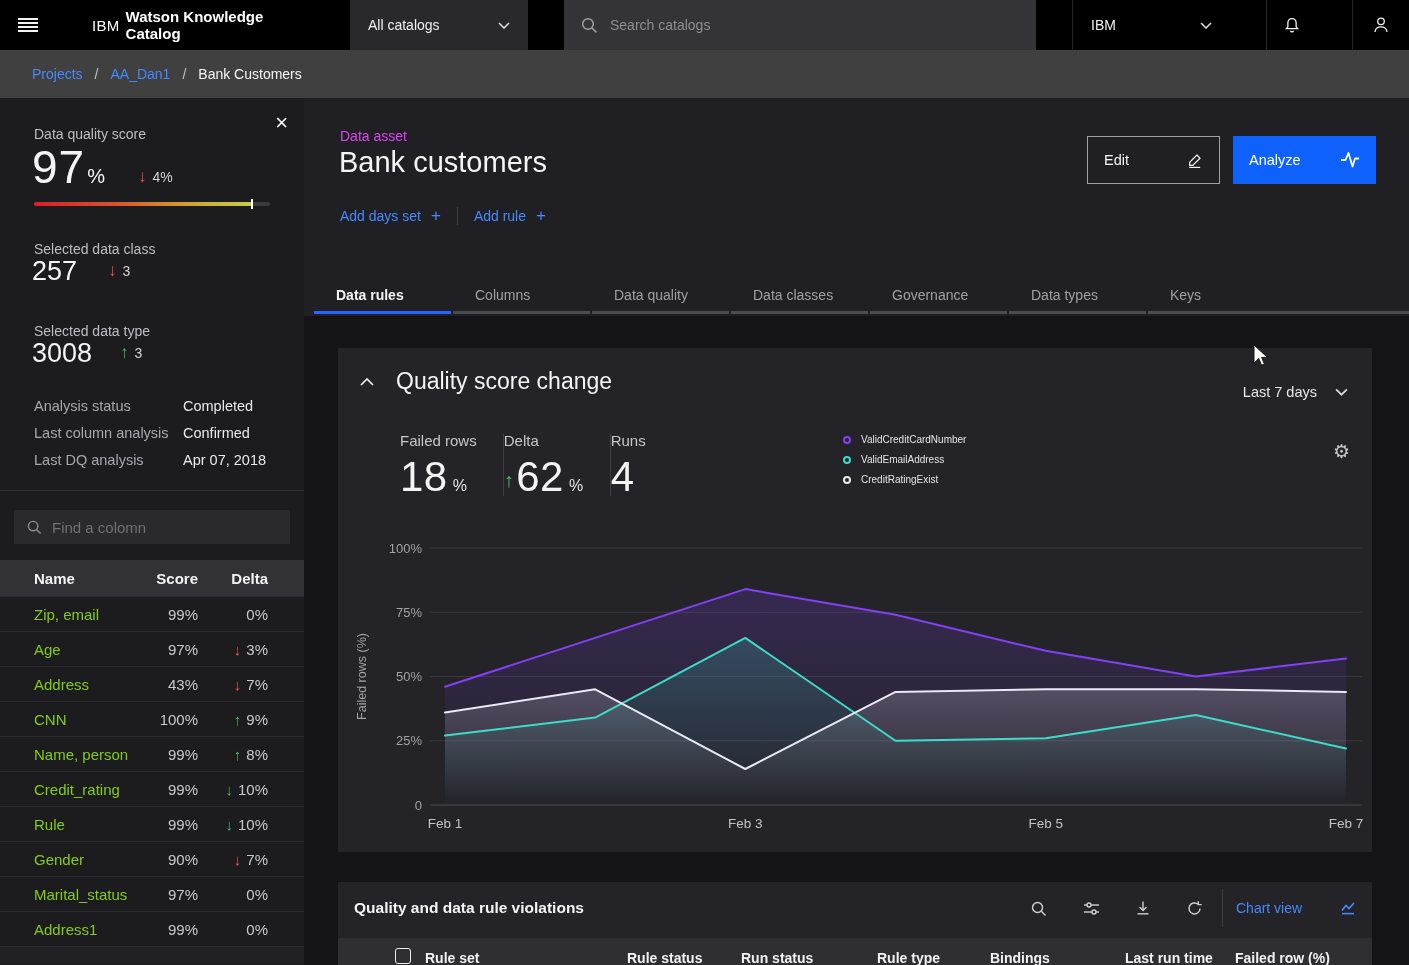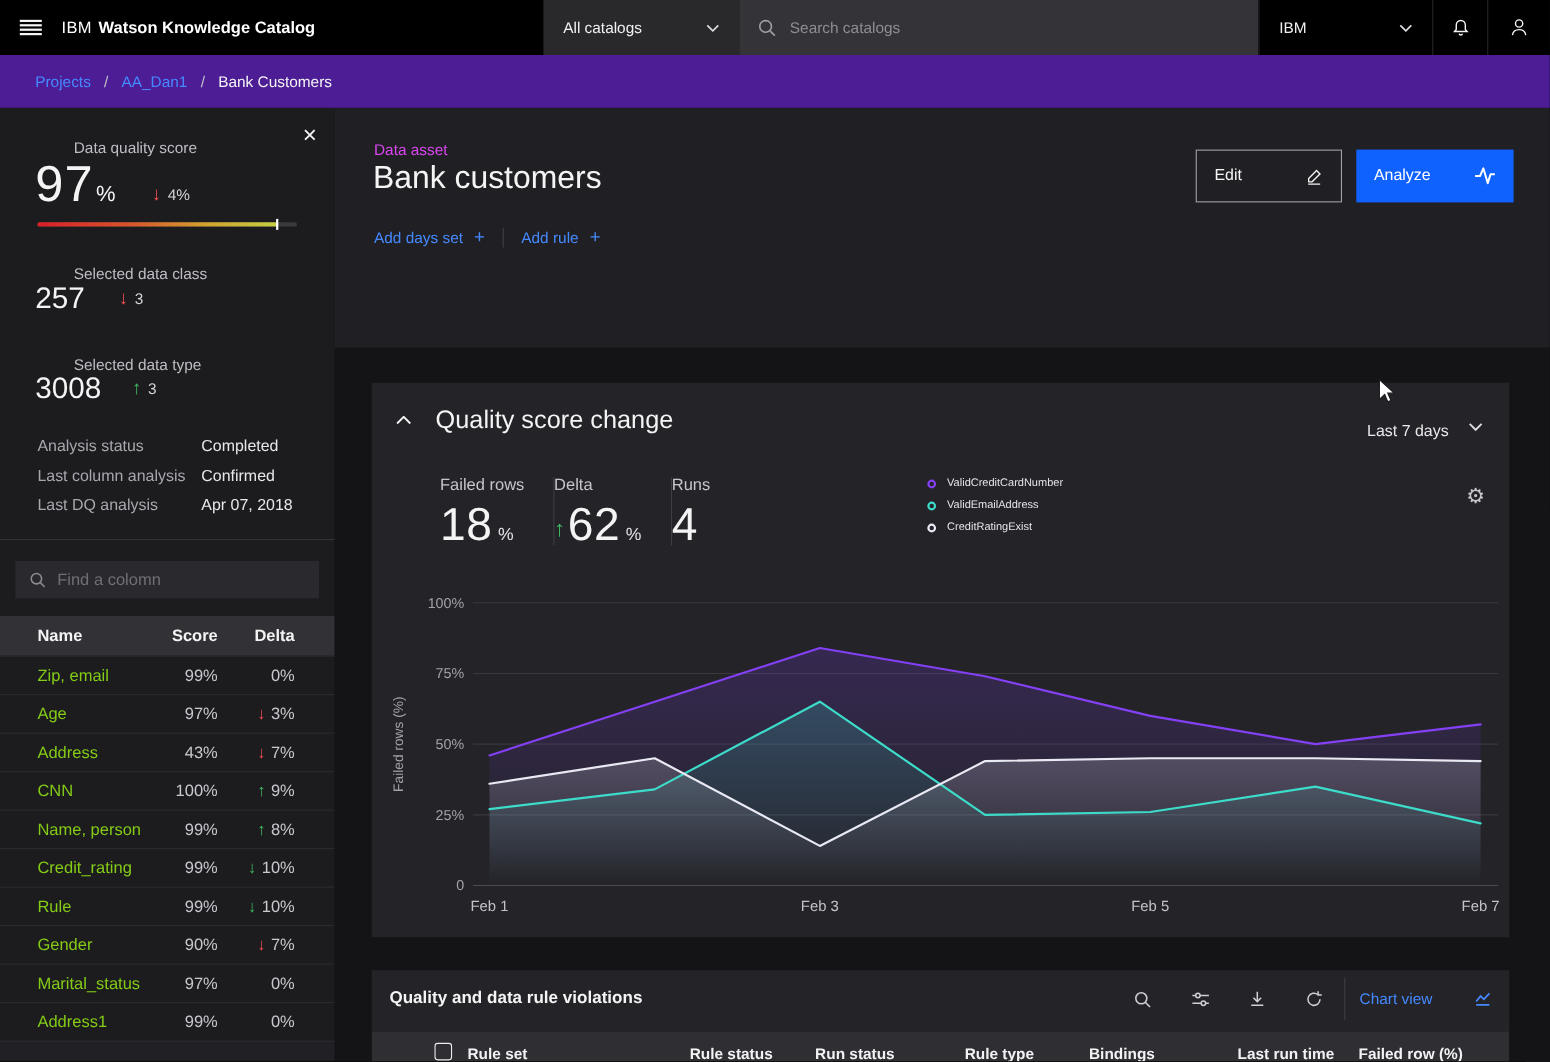--- a/index.html
+++ b/index.html
@@ -3,50 +3,50 @@
 <meta charset="utf-8">
 <style>
   * { margin:0; padding:0; box-sizing:border-box; }
   body { background:#000; }
   .app { position:relative; width:1409px; height:965px; overflow:hidden;
          background:#141417; font-family:"Liberation Sans","DejaVu Sans",sans-serif;
          -webkit-font-smoothing:antialiased; }
 
   
   .topbar { position:absolute; left:0; top:0; width:100%; height:50px; background:#000;
-            display:flex; align-items:stretch; z-index:5; }
+            display:flex; align-items:stretch; z-index:5;gap:36px; }
   .hamburger { width:56px; display:flex; align-items:center; justify-content:center; cursor:pointer; }
   .hamburger .bars { width:20px; }
   .hamburger .bars div { height:2px; background:#f4f4f4; margin:2px 0; }
   .brand { flex:1; display:flex; align-items:center; gap:6px; color:#fff; font-size:15px; }
   .brand .plex { font-weight:400; letter-spacing:.3px; }
   .brand b { font-weight:700; }
   .catalogs { width:178px; background:#29292c; display:flex; align-items:center;
               justify-content:space-between; padding:0 18px; color:#f0f0f2; font-size:14px; cursor:pointer; }
   .searchbar { width:472px; background:#333338; display:flex; align-items:center; gap:12px; padding:0 16px; }
   .searchbar input { flex:1; background:transparent; border:none; outline:none; color:#d0d0d4; font-size:14px;
                      font-family:inherit; }
   .searchbar input::placeholder { color:#8d8d93; }
   .account { width:158px; background:#000; border-left:1px solid #26262a; display:flex; align-items:center;
              justify-content:space-between; padding:0 18px; color:#f0f0f2; font-size:14px; cursor:pointer; }
   .icon-cell { border-left:1px solid #26262a; display:flex; align-items:center; justify-content:center;
                color:#f4f4f4; cursor:pointer; }
   .icon-cell.bell { width:50px; } .icon-cell.user { width:57px; }
 
   
-  .breadcrumb { position:absolute; left:0; top:50px; width:100%; height:48px; background:#4c1d95;
+  .breadcrumb { position:absolute; left:0; top:50px; width:100%; height:48px; background:#404040;
                 display:flex; align-items:center; padding-left:32px; gap:12px; font-size:14px; z-index:4; }
   .breadcrumb a { color:#4589ff; text-decoration:none; cursor:pointer; }
   .breadcrumb .sep { color:#c2c3c8; }
   .breadcrumb .current { color:#f4f4f4; }
 
   
   .sidebar { position:absolute; left:0; top:98px; width:304px; height:867px; background:#1c1c1f; z-index:3; }
   .sb-close { position:absolute; right:16px; top:14px; color:#f4f4f4; font-size:22px; line-height:1; cursor:pointer; }
-  .sb-label { position:absolute; left:34px; color:#bdbec4; font-size:14px;margin-left:33px; }
+  .sb-label { position:absolute; left:34px; color:#bdbec4; font-size:14px; }
   .q-label { top:28px; }
   .q-value { position:absolute; left:32px; top:42px; color:#f4f4f4; font-size:46px; font-weight:300; letter-spacing:1px; }
   .q-value .unit { font-size:20px; font-weight:400; margin-left:2px; }
   .q-delta { position:absolute; left:138px; top:70px; display:flex; align-items:center; gap:6px; }
   .arrow { font-size:17px; line-height:1; }
   .arrow.red { color:#fa4d56; } .arrow.green { color:#42be65; }
   .delta-txt { color:#d4d4d8; font-size:14px; }
   .score-bar { position:absolute; left:34px; top:104px; width:236px; height:4px; border-radius:2px; background:#3a3a3e; }
   .score-bar .fill { position:absolute; left:0; top:0; height:4px; width:218px; border-radius:2px;
         background:linear-gradient(90deg,#da1e28 0%,#d8572c 40%,#d2a12e 70%,#c5cf42 100%); }
@@ -96,21 +96,21 @@
   .tab { width:137px; border-bottom:3px solid #4a4a50; color:#9fa0a6; font-size:14px; cursor:pointer; }
   .tab span { display:inline-block; padding:9px 0 0 22px; }
   .tab.active { border-bottom-color:#2e62fe; color:#f4f4f4; font-weight:700; }
   .tab:last-child { flex:1; }
 
   
   .card { position:absolute; left:34px; background:#232328; }
   .card.quality { top:250px; width:1034px; height:504px; }
   .collapse { position:absolute; left:22px; top:30px; cursor:pointer; }
   .qc-title { position:absolute; left:58px; top:20px; color:#f4f4f4; font-size:23px; font-weight:400; }
-  .range { position:absolute; right:24px; top:36px; display:flex; align-items:flex-start; gap:18px; cursor:pointer; }
+  .range { position:absolute; right:24px; top:36px; display:flex; align-items:center; gap:18px; cursor:pointer; }
   .range .lbl { color:#e8e8ea; font-size:14.5px; }
   .stats { position:absolute; left:62px; top:84px; display:flex; align-items:flex-start; }
   .stat { padding-right:26px; }
   .stat .lbl { color:#c6c7cc; font-size:15px; margin-bottom:4px; }
   .stat .val { color:#f4f4f4; font-size:42px; font-weight:300; letter-spacing:.5px; display:flex; align-items:baseline; }
   .stat .val .unit { font-size:16px; margin-left:5px; color:#e2e2e6; }
   .stat .val .arrow { font-size:20px; margin-right:2px; transform:translateY(-4px); }
   .stat-div { width:1px; background:#3d3d42; height:62px; margin-top:2px; }
   .legend { position:absolute; left:505px; top:86px; display:flex; flex-direction:column; gap:9px; }
   .legend-item { display:flex; align-items:center; gap:10px; cursor:pointer; }
@@ -355,20 +355,29 @@
         <line x1="3.5" y1="16.3" x2="15" y2="16.3" stroke="#f4f4f4" stroke-width="1.3"></line>
         </svg>
     </button>
     <button class="btn-analyze">
       <span>Analyze</span>
       <svg width="20" height="20" viewBox="0 0 20 20">
         <polyline points="1,10 5.5,10 8.5,3 12.5,16.5 15,8.5 19,8.5" fill="none" stroke="#fff" stroke-width="1.8" stroke-linejoin="round"></polyline>
         </svg>
     </button>
 
+    <div class="tabs" id="tabs">
+        <div class="tab active"><span>Data rules</span></div>
+        <div class="tab "><span>Columns</span></div>
+        <div class="tab "><span>Data quality</span></div>
+        <div class="tab "><span>Data classes</span></div>
+        <div class="tab "><span>Governance</span></div>
+        <div class="tab "><span>Data types</span></div>
+        <div class="tab "><span>Keys</span></div>
+      </div>
 
     <section class="card quality">
       <span class="collapse">
         <svg width="14" height="8" viewBox="0 0 14 8">
           <polyline points="1,7 7,1 13,7" fill="none" stroke="#f4f4f4" stroke-width="1.7"></polyline>
           </svg>
       </span>
       <h2 class="qc-title">Quality score change</h2>
       <div class="range">
         <span class="lbl">Last 7 days</span>

